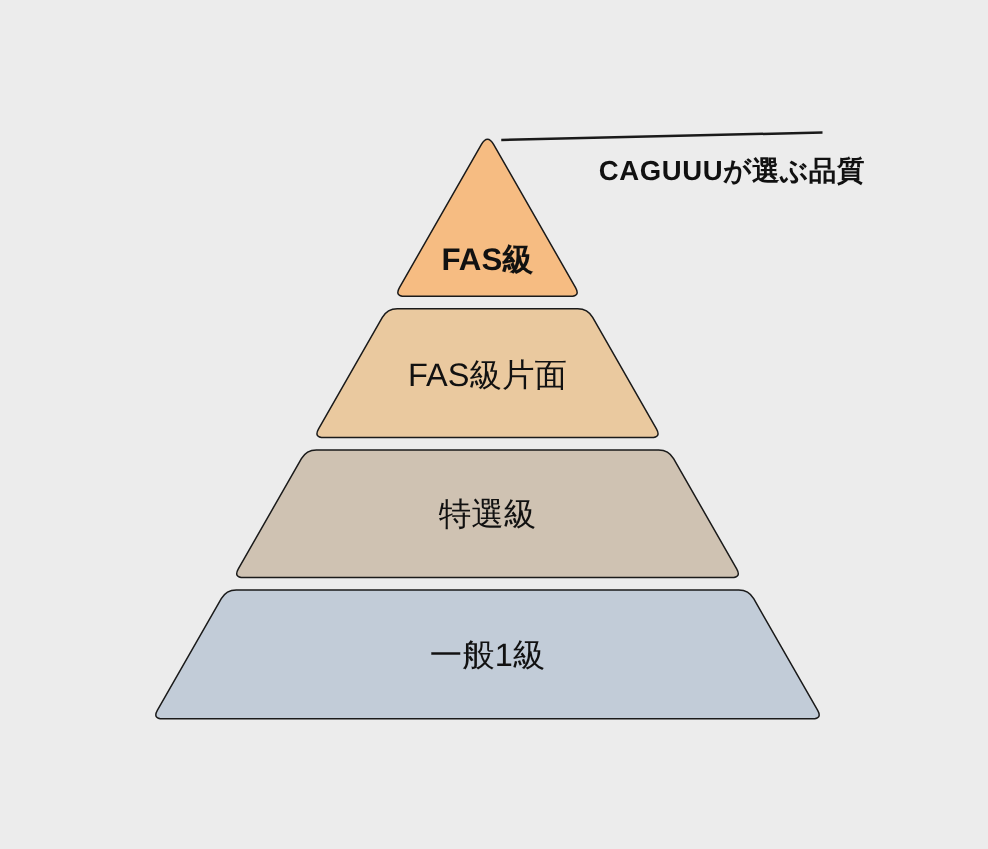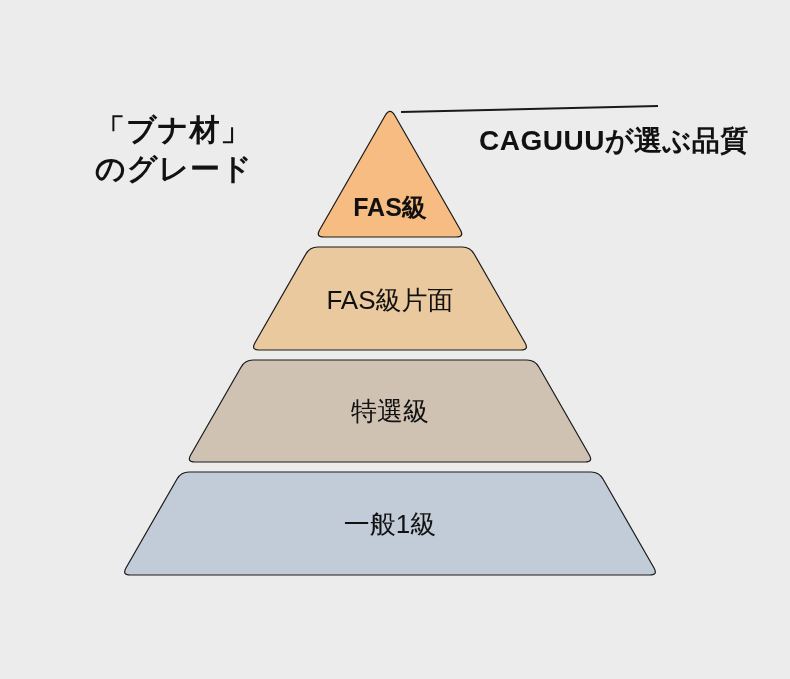--- a/index.html
+++ b/index.html
@@ -26,21 +26,21 @@
     font-size: 30px;
     font-weight: 700;
     line-height: 1.3;
     color: #111;
     letter-spacing: 1px;
   }
   .annotation {
     position: absolute;
     left: 479px;
     top: 122px;
-    font-size: 28px;
+    font-size: 22px;
     font-weight: 700;
     color: #111;
     letter-spacing: 0.5px;
     white-space: nowrap;
   }
   svg.pyramid {
     position: absolute;
     left: 0;
     top: 0;
   }
@@ -56,24 +56,20 @@
   .tier-label.bold {
     font-size: 25px;
     font-weight: 700;
   }
 </style>
 </head>
 <body>
 
 <div class="stage">
 
-  <div class="title">
-    <div>「ブナ材」</div>
-    <div>のグレード</div>
-  </div>
 
   <div class="annotation">CAGUUUが選ぶ品質</div>
 
   <svg class="pyramid" width="790" height="679" viewBox="0 0 790 679">
 
     <line x1="401" y1="112" x2="658" y2="106" stroke-width="2" stroke="#1a1a1a"></line>
 
     <path class="tier-shape" d="M 394.97 115.68
              L 460.43 230.06 Q 464.4 237 456.4 237
              L 323.6 237 Q 315.6 237 319.57 230.06

